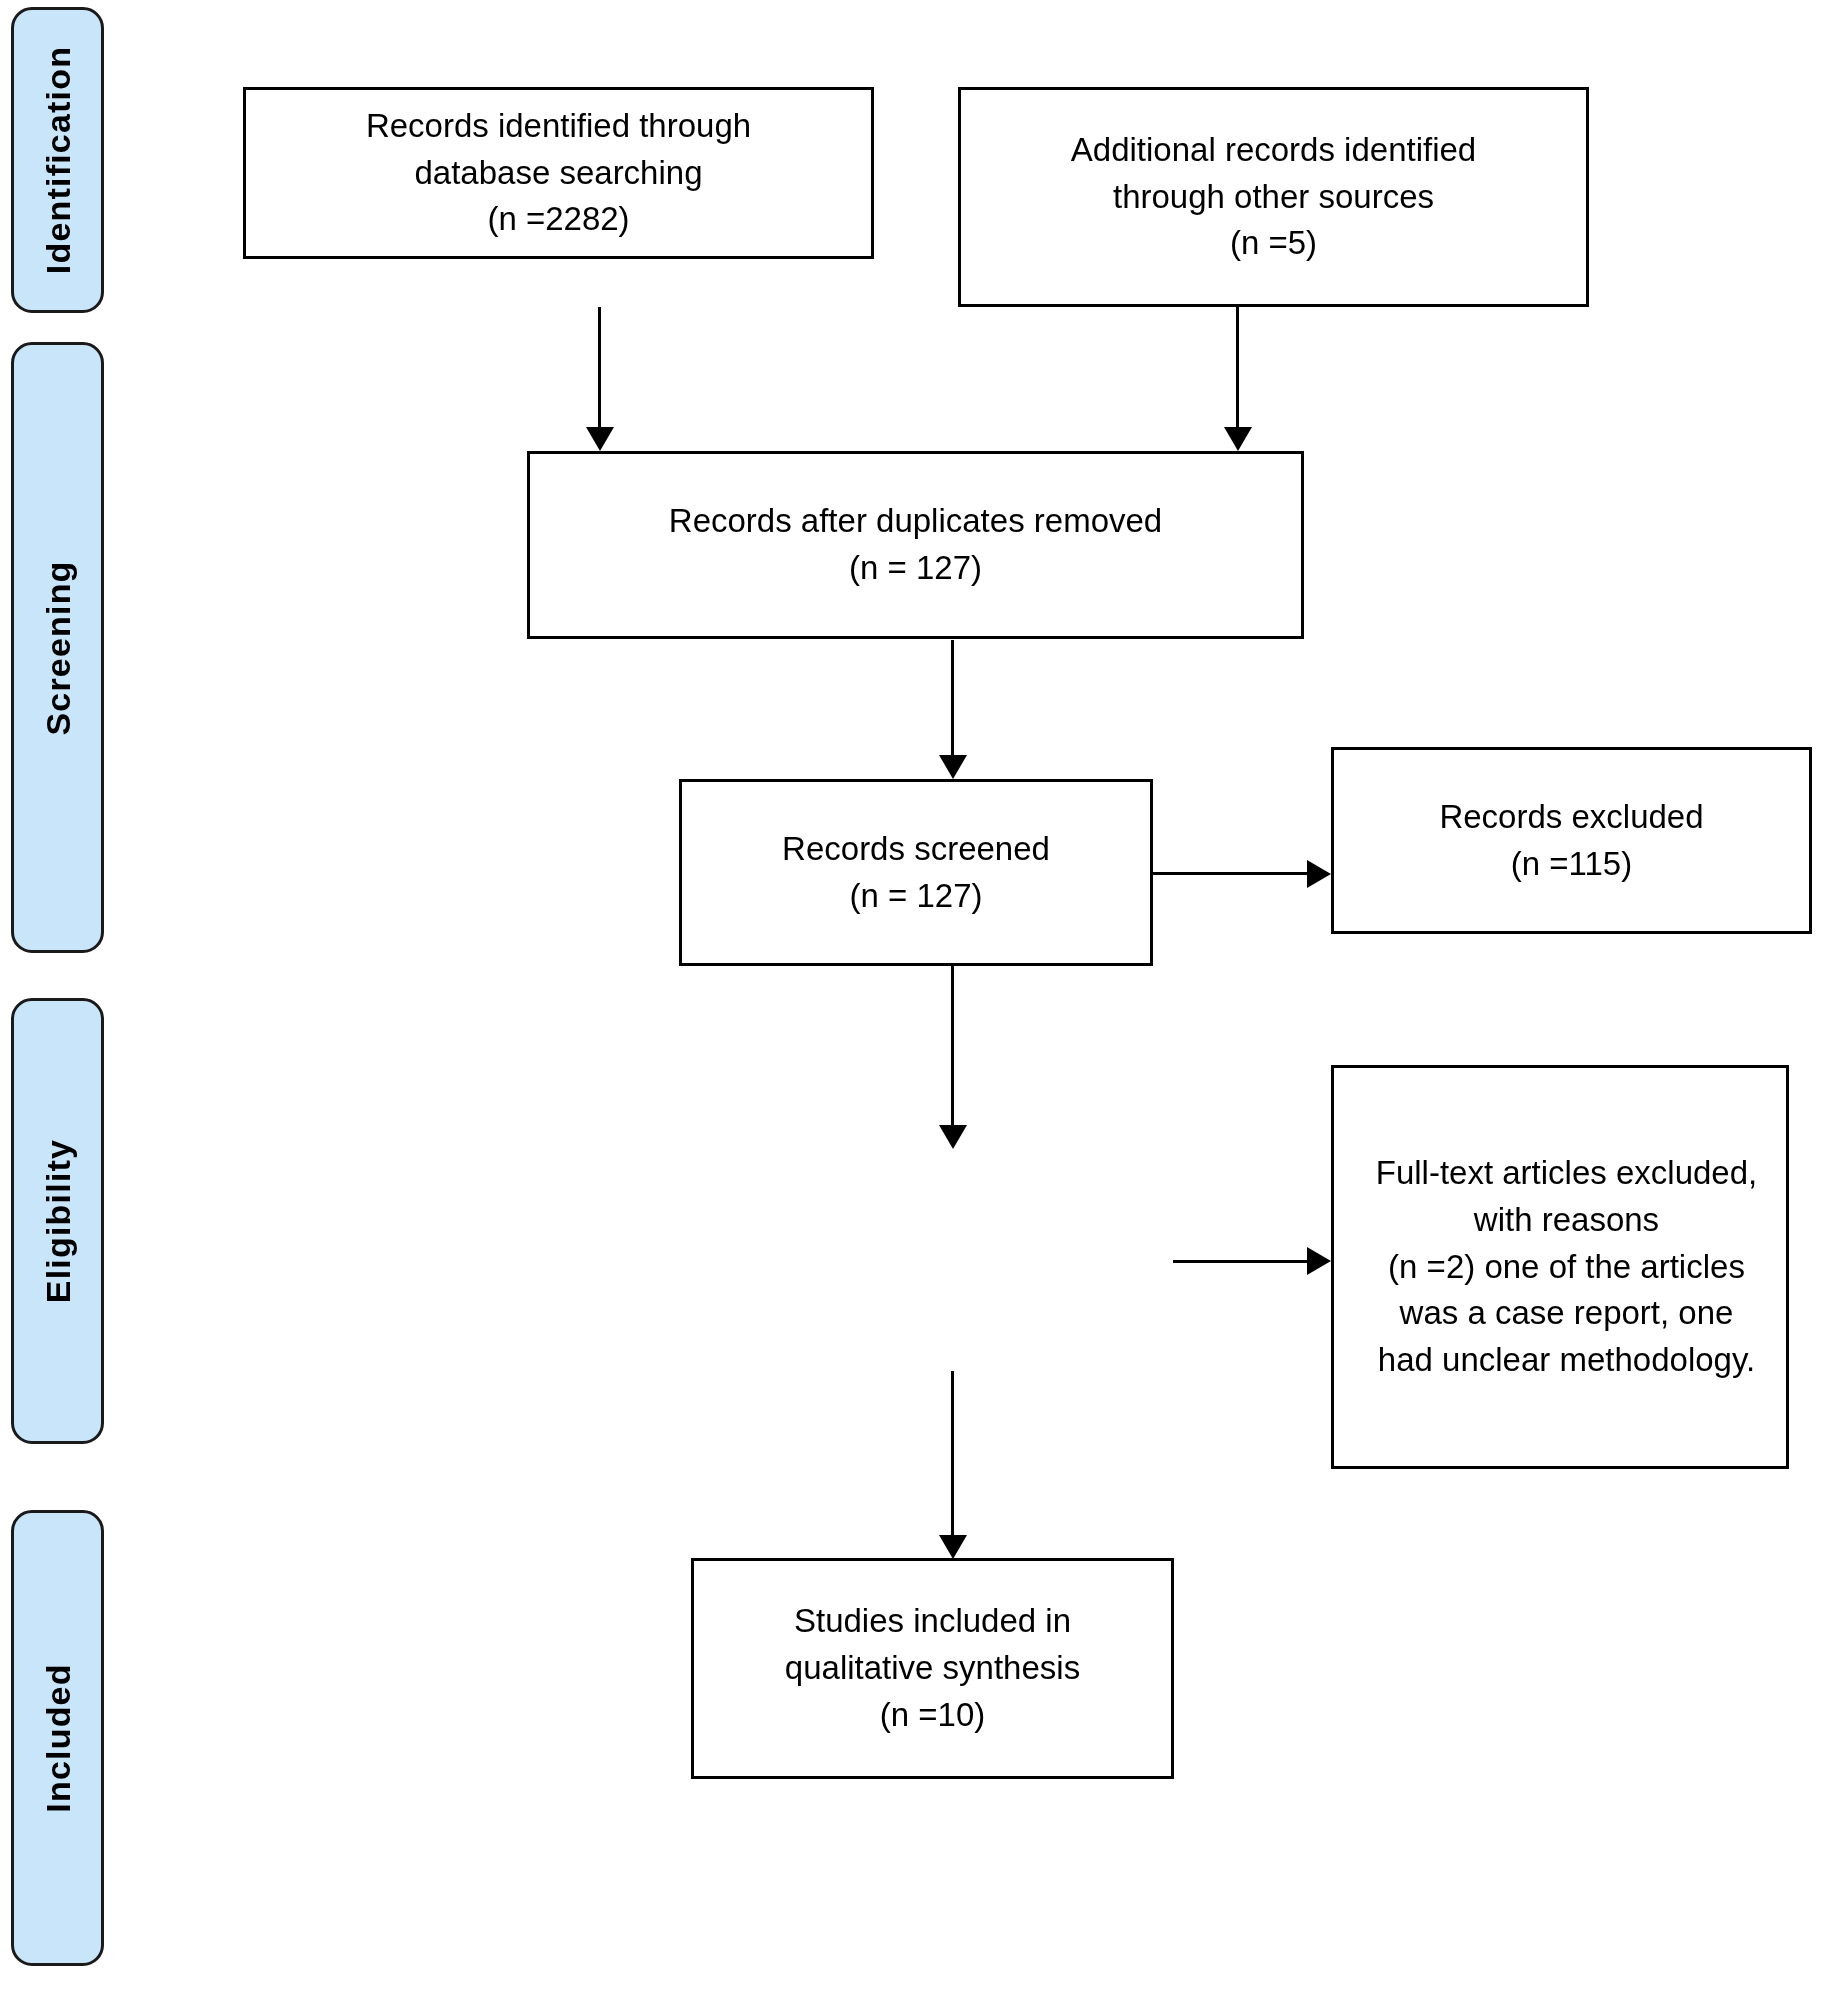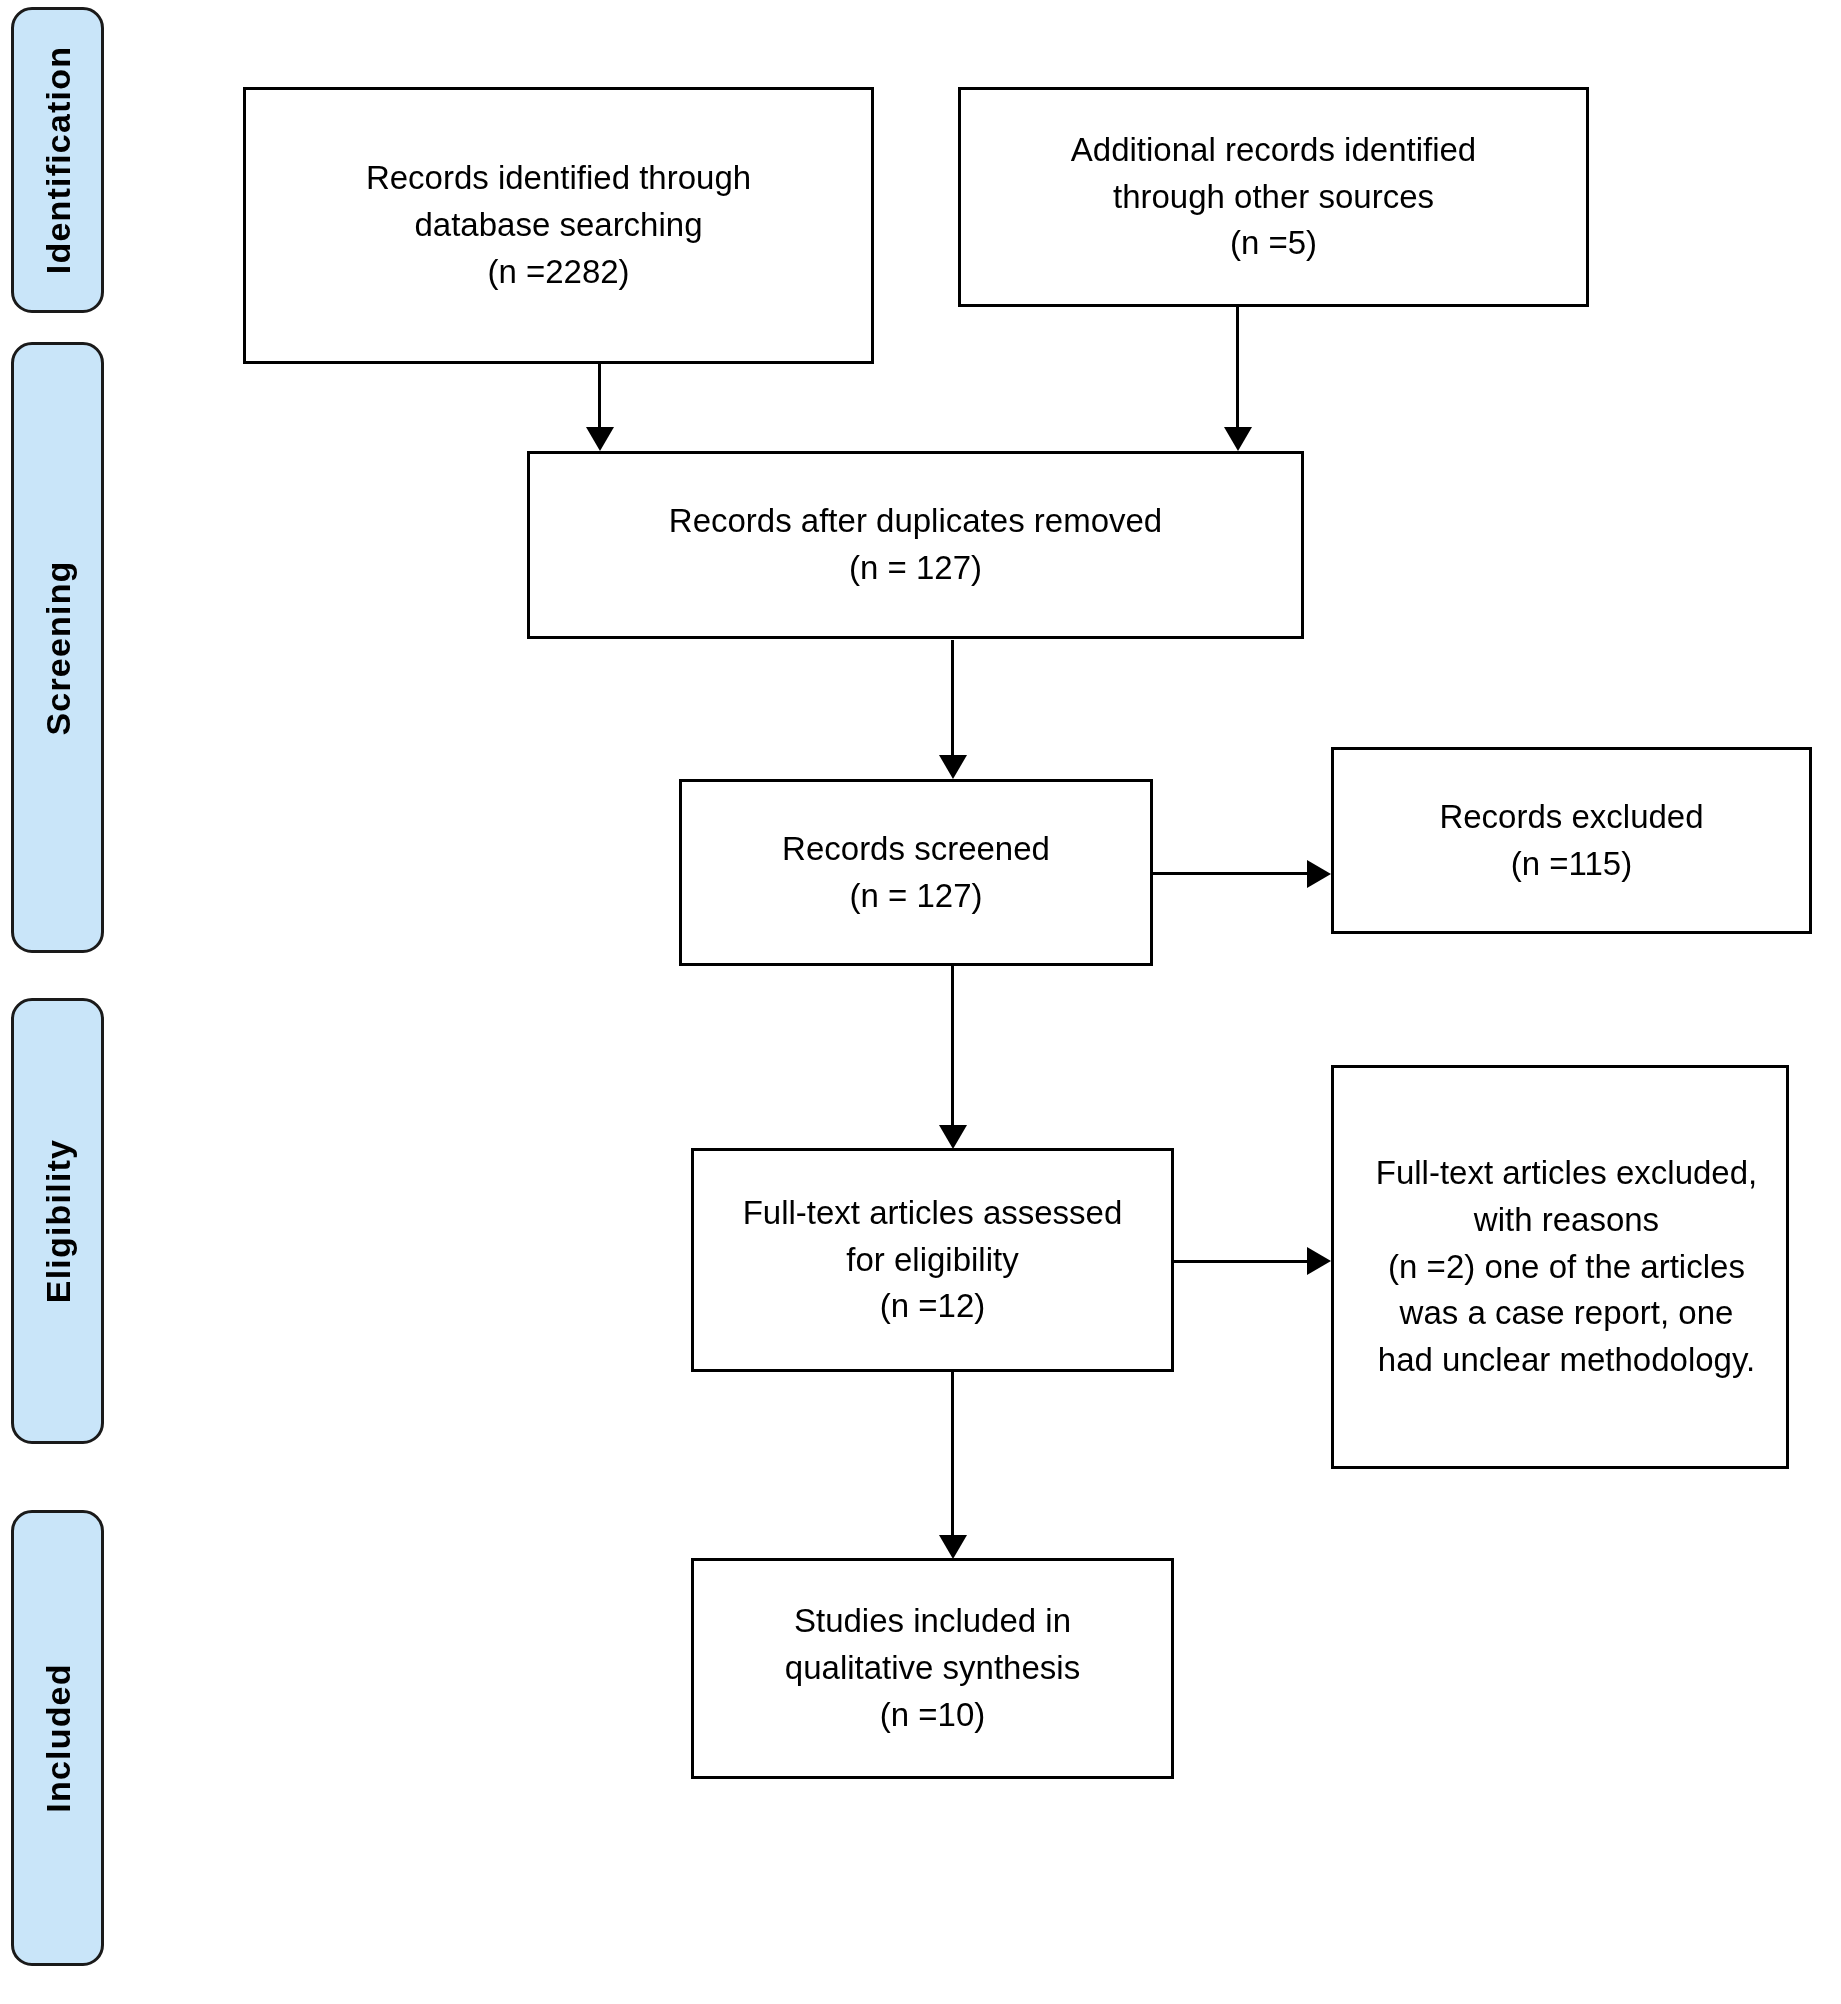--- a/index.html
+++ b/index.html
@@ -124,21 +124,21 @@
 
   <div class="conn-v" style="left:951px; top:965px; height:161px;"></div>
   <div class="arrow-down" style="left:939px; top:1125px;"></div>
 
   <div class="conn-h" style="left:1173px; top:1260px; width:136px;"></div>
   <div class="arrow-right" style="left:1307px; top:1247px;"></div>
 
   <div class="conn-v" style="left:951px; top:1371px; height:165px;"></div>
   <div class="arrow-down" style="left:939px; top:1535px;"></div>
 
-  <div class="flow-box" style="left:243px; top:87px; width:631px; height:277px;">
+  <div class="flow-box" style="left:243px; top:87px; width:631px; height:172px;">
     <div class="flow-box-text">Records identified through
 database searching
 (n =2282)</div>
   </div>
 
   <div class="flow-box" style="left:958px; top:87px; width:631px; height:220px;">
     <div class="flow-box-text">Additional records identified
 through other sources
 (n =5)</div>
   </div>
@@ -151,25 +151,20 @@
   <div class="flow-box" style="left:679px; top:779px; width:474px; height:187px;">
     <div class="flow-box-text">Records screened
 (n =  127)</div>
   </div>
 
   <div class="flow-box" style="left:1331px; top:747px; width:481px; height:187px;">
     <div class="flow-box-text">Records excluded
 (n =115)</div>
   </div>
 
-  <div class="flow-box" style="left:691px; top:1148px; width:483px; height:224px;">
-    <div class="flow-box-text">Full-text articles assessed
-for eligibility
-(n =12)</div>
-  </div>
 
   <div class="flow-box" style="left:1331px; top:1065px; width:458px; height:404px;padding-left:13px;">
     <div class="flow-box-text">Full-text articles excluded,
 with reasons
 (n =2) one of the articles
 was a case report, one
 had unclear methodology.</div>
   </div>
 
   <div class="flow-box" style="left:691px; top:1558px; width:483px; height:221px;justify-content:center;">

